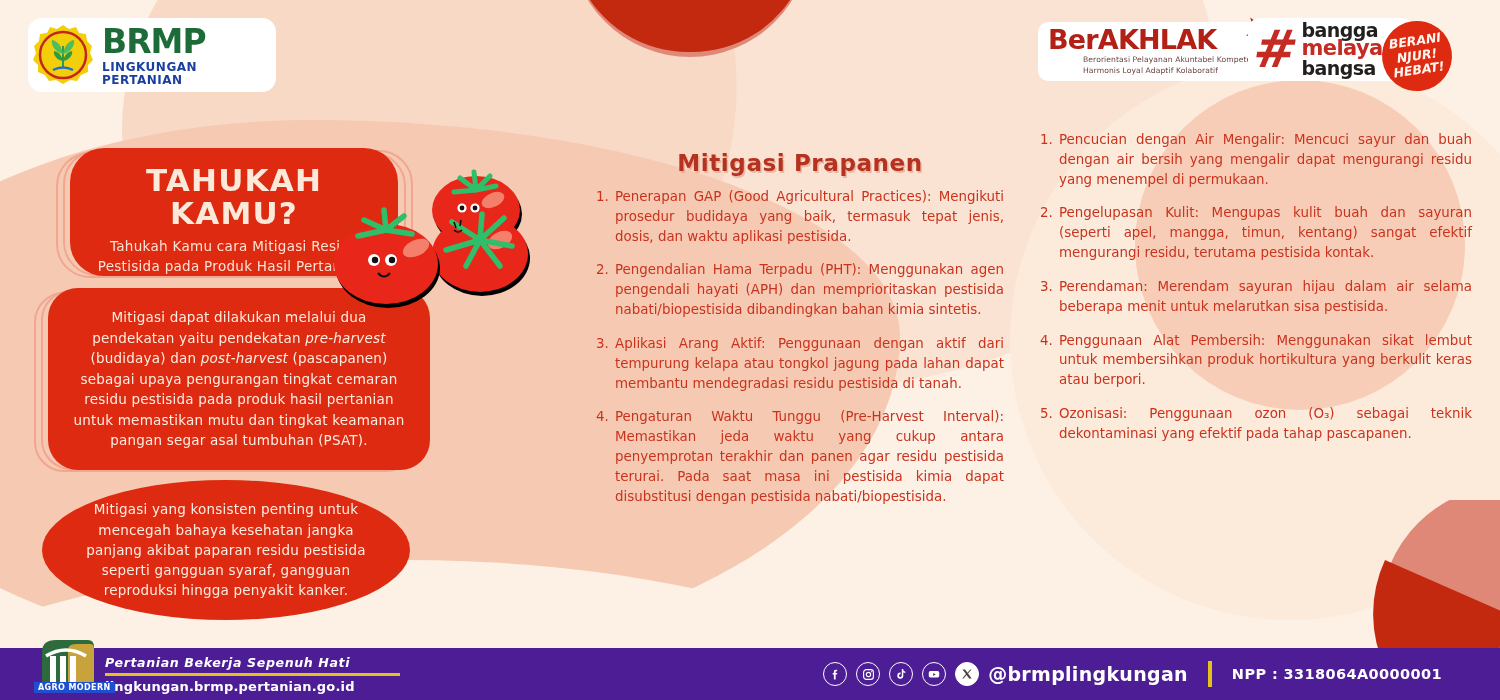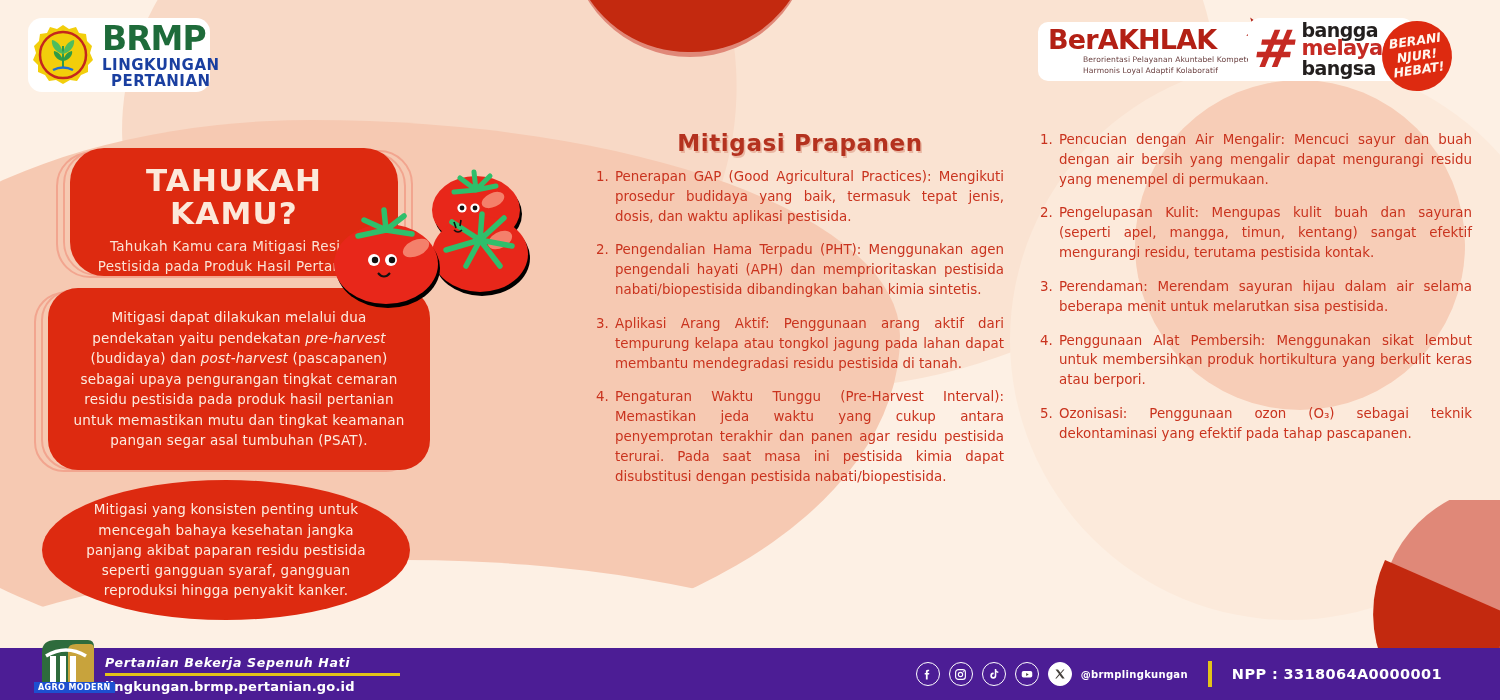--- a/index.html
+++ b/index.html
@@ -63,38 +63,37 @@
   }
   
   .slice-br {
     position:absolute; left:1360px; top:500px;
     width:280px; height:210px;
   }
 
   
   .brmp-logo {
     position:absolute; left:28px; top:18px;
-    width:182px; height:74px;
+    width:248px; height:74px;
     display:flex; align-items:center; gap:8px;
     background:#FFFFFF;
     border-radius:14px;
     padding:4px 10px 4px 4px;
   }
   .brmp-seal { width:62px; height:62px; position:relative; flex:0 0 auto; }
   .brmp-word { display:flex; flex-direction:column; line-height:1; }
   .brmp-main {
     font-family:"DejaVu Sans", sans-serif;
     font-weight:bold; font-size:33px; color:#1E6B3A;
     letter-spacing:-1px;
   }
   .brmp-sub1, .brmp-sub2 {
     font-family:"DejaVu Sans", sans-serif;
-    font-weight:bold; font-size:15px; color:#1A3FA0;
+    font-weight:bold; font-size:12px; color:#1A3FA0;
     letter-spacing:0.5px;
-    text-align:center;
   }
   .brmp-sub1 { margin-top:3px; }
   .brmp-sub2 { margin-top:1px; }
 
   
   .berakhlak {
     position:absolute; left:1038px; top:22px;
     background:#FFFFFF; border-radius:10px;
     padding:4px 12px 5px 10px;
   }
@@ -191,21 +190,21 @@
     padding:20px 38px;
     display:flex; align-items:center; justify-content:center;
   }
   .panel-alert-text { font-size:13.5px; line-height:1.5; letter-spacing:0.2px; }
 
   
   .tomatoes { position:absolute; left:330px; top:160px; width:210px; height:150px; }
 
   
   .column { position:absolute; top:130px; }
-  #col-pre  { left:596px; width:408px; }
+  #col-pre  { left:596px; width:408px;margin-top:20px; }
   #col-post { left:1040px; width:432px; }
 
   .col-heading {
     text-align:center;
     font-family:"DejaVu Sans", sans-serif;
     font-weight:bold;
     font-size:23px;
     color:#B4321F;
     letter-spacing:0.6px;
     margin-bottom:11px;
@@ -268,21 +267,21 @@
   }
   .soc {
     width:24px; height:24px; border-radius:50%;
     border:1.8px solid #FFFFFF;
     display:flex; align-items:center; justify-content:center;
     color:#FFFFFF;
   }
   .soc.filled { background:#FFFFFF; border-color:#FFFFFF; color:#45413C; }
   .handle {
     font-family:"DejaVu Sans", sans-serif;
-    font-weight:bold; font-size:10px; color:#FFFFFF; letter-spacing:0.3px;
+    font-weight:bold; font-size:19px; color:#FFFFFF; letter-spacing:0.3px;
   }
   .vdiv { width:4px; height:26px; background:#E3C319; margin:0 11px; }
   .npp {
     font-family:"DejaVu Sans", sans-serif;
     font-weight:bold; font-size:14.5px; color:#FFFFFF; letter-spacing:0.4px;
   }
 </style>
 </head>
 <body>
 
@@ -409,21 +408,21 @@
     <circle cx="61" cy="100" r="6" fill="#FFFFFF"></circle>
       <circle cx="62" cy="100" r="3.2" fill="#111111"></circle>
     <path d="M48 113 q6 7 12 0" stroke="#111111" stroke-width="2" fill="none"></path>
   </svg>
 
   <div class="column" id="col-pre">
     <div class="col-heading">Mitigasi Prapanen</div>
     <ol class="col-list">
       <li>Penerapan GAP (Good Agricultural Practices): Mengikuti prosedur budidaya yang baik, termasuk tepat jenis, dosis, dan waktu aplikasi pestisida.</li>
       <li>Pengendalian Hama Terpadu (PHT): Menggunakan agen pengendali hayati (APH) dan memprioritaskan pestisida nabati/biopestisida dibandingkan bahan kimia sintetis.</li>
-      <li>Aplikasi Arang Aktif: Penggunaan arang aktif dari tempurung kelapa atau tongkol jagung pada lahan dapat membantu mendegradasi residu pestisida di tanah.</li>
+      <li>Aplikasi Arang Aktif: Penggunaan dengan aktif dari tempurung kelapa atau tongkol jagung pada lahan dapat membantu mendegradasi residu pestisida di tanah.</li>
       <li>Pengaturan Waktu Tunggu (Pre-Harvest Interval): Memastikan jeda waktu yang cukup antara penyemprotan terakhir dan panen agar residu pestisida terurai. Pada saat masa ini pestisida kimia dapat disubstitusi dengan pestisida nabati/biopestisida.</li>
     </ol>
   </div>
 
   <div class="column" id="col-post">
     <ol class="col-list">
       <li>Pencucian dengan Air Mengalir: Mencuci sayur dan buah dengan air bersih yang mengalir dapat mengurangi residu yang menempel di permukaan.</li>
       <li>Pengelupasan Kulit: Mengupas kulit buah dan sayuran (seperti apel, mangga, timun, kentang) sangat efektif mengurangi residu, terutama pestisida kontak.</li>
       <li>Perendaman: Merendam sayuran hijau dalam air selama beberapa menit untuk melarutkan sisa pestisida.</li>
       <li>Penggunaan Alat Pembersih: Menggunakan sikat lembut untuk membersihkan produk hortikultura yang berkulit keras atau berpori.</li>

